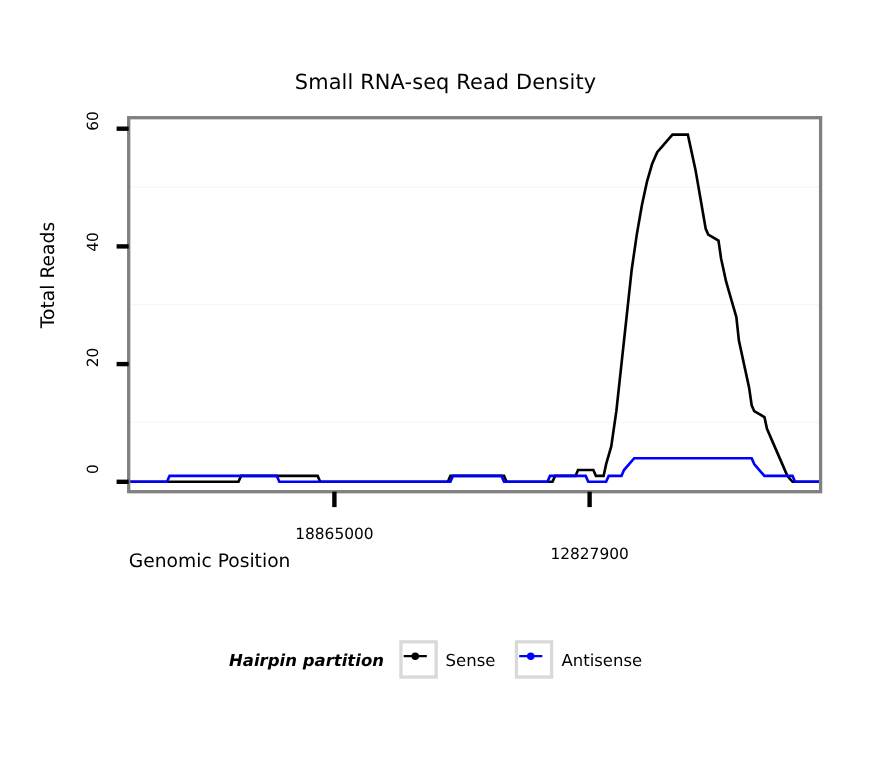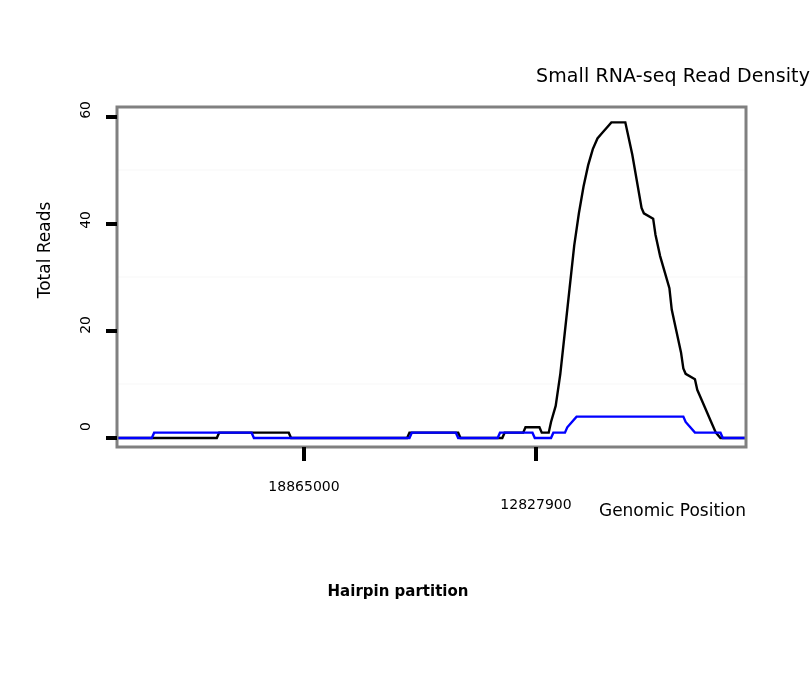--- a/index.html
+++ b/index.html
@@ -19,21 +19,21 @@
     position: relative;
     width: 810px;
     height: 690px;
     background: #ffffff;
   }
   #chart-title {
     position: absolute;
     left: 0;
     top: 64px;
     width: 810px;
-    text-align: right;
+    text-align: center;
     font-size: 19px;
     color: #000;
     letter-spacing: 0.1px;
   }
   #plot-svg {
     position: absolute;
     left: 0;
     top: 0;
   }
   #y-axis-label {
@@ -45,21 +45,21 @@
     font-size: 17px;
     transform: rotate(-90deg);
     transform-origin: center center;
     white-space: nowrap;
   }
   #x-axis-label {
     position: absolute;
     left: 117px;
     top: 500px;
     width: 629px;
-    text-align: right;
+    text-align: left;
     font-size: 17px;
   }
   .tick-label-y {
     position: absolute;
     font-size: 14px;
     text-align: right;
     width: 34px;
     transform-origin: center center;
   }
   .tick-label-x {
@@ -75,20 +75,21 @@
     width: 810px;
     display: flex;
     align-items: center;
     justify-content: center;
     gap: 0px;
   }
   #legend-title {
     font-size: 15px;
     font-weight: bold;
     margin-right: 14px;
+    font-style: italic;
   }
   .legend-entry {
     display: flex;
     align-items: center;
   }
   .legend-key {
     width: 29px;
     height: 29px;
     background: #ffffff;
     border: 3px solid #d9d9d9;
@@ -142,16 +143,34 @@
       <line x1="106" y1="331" x2="117" y2="331"></line>
       <line x1="106" y1="438" x2="117" y2="438"></line>
       <line x1="304" y1="447" x2="304" y2="461"></line>
       <line x1="536" y1="447" x2="536" y2="461"></line>
     </g>
   </svg>
 
   <div id="legend">
     <span id="legend-title">Hairpin partition</span>
 
+    <span class="legend-entry">
+      <span class="legend-key">
+        <svg width="23" height="23" viewBox="0 0 23 23">
+          <line x1="1" y1="11.5" x2="22" y2="11.5" stroke="#000000" stroke-width="2.2"></line>
+          <circle cx="11.5" cy="11.5" r="3.4" fill="#000000"></circle>
+        </svg>
+      </span>
+      <span class="legend-label">Sense</span>
+    </span>
 
+    <span class="legend-entry">
+      <span class="legend-key">
+        <svg width="23" height="23" viewBox="0 0 23 23">
+          <line x1="1" y1="11.5" x2="22" y2="11.5" stroke="#0000FF" stroke-width="2.2"></line>
+          <circle cx="11.5" cy="11.5" r="3.4" fill="#0000FF"></circle>
+        </svg>
+      </span>
+      <span class="legend-label">Antisense</span>
+    </span>
   </div>
 
 </div>
 
 </body></html>

